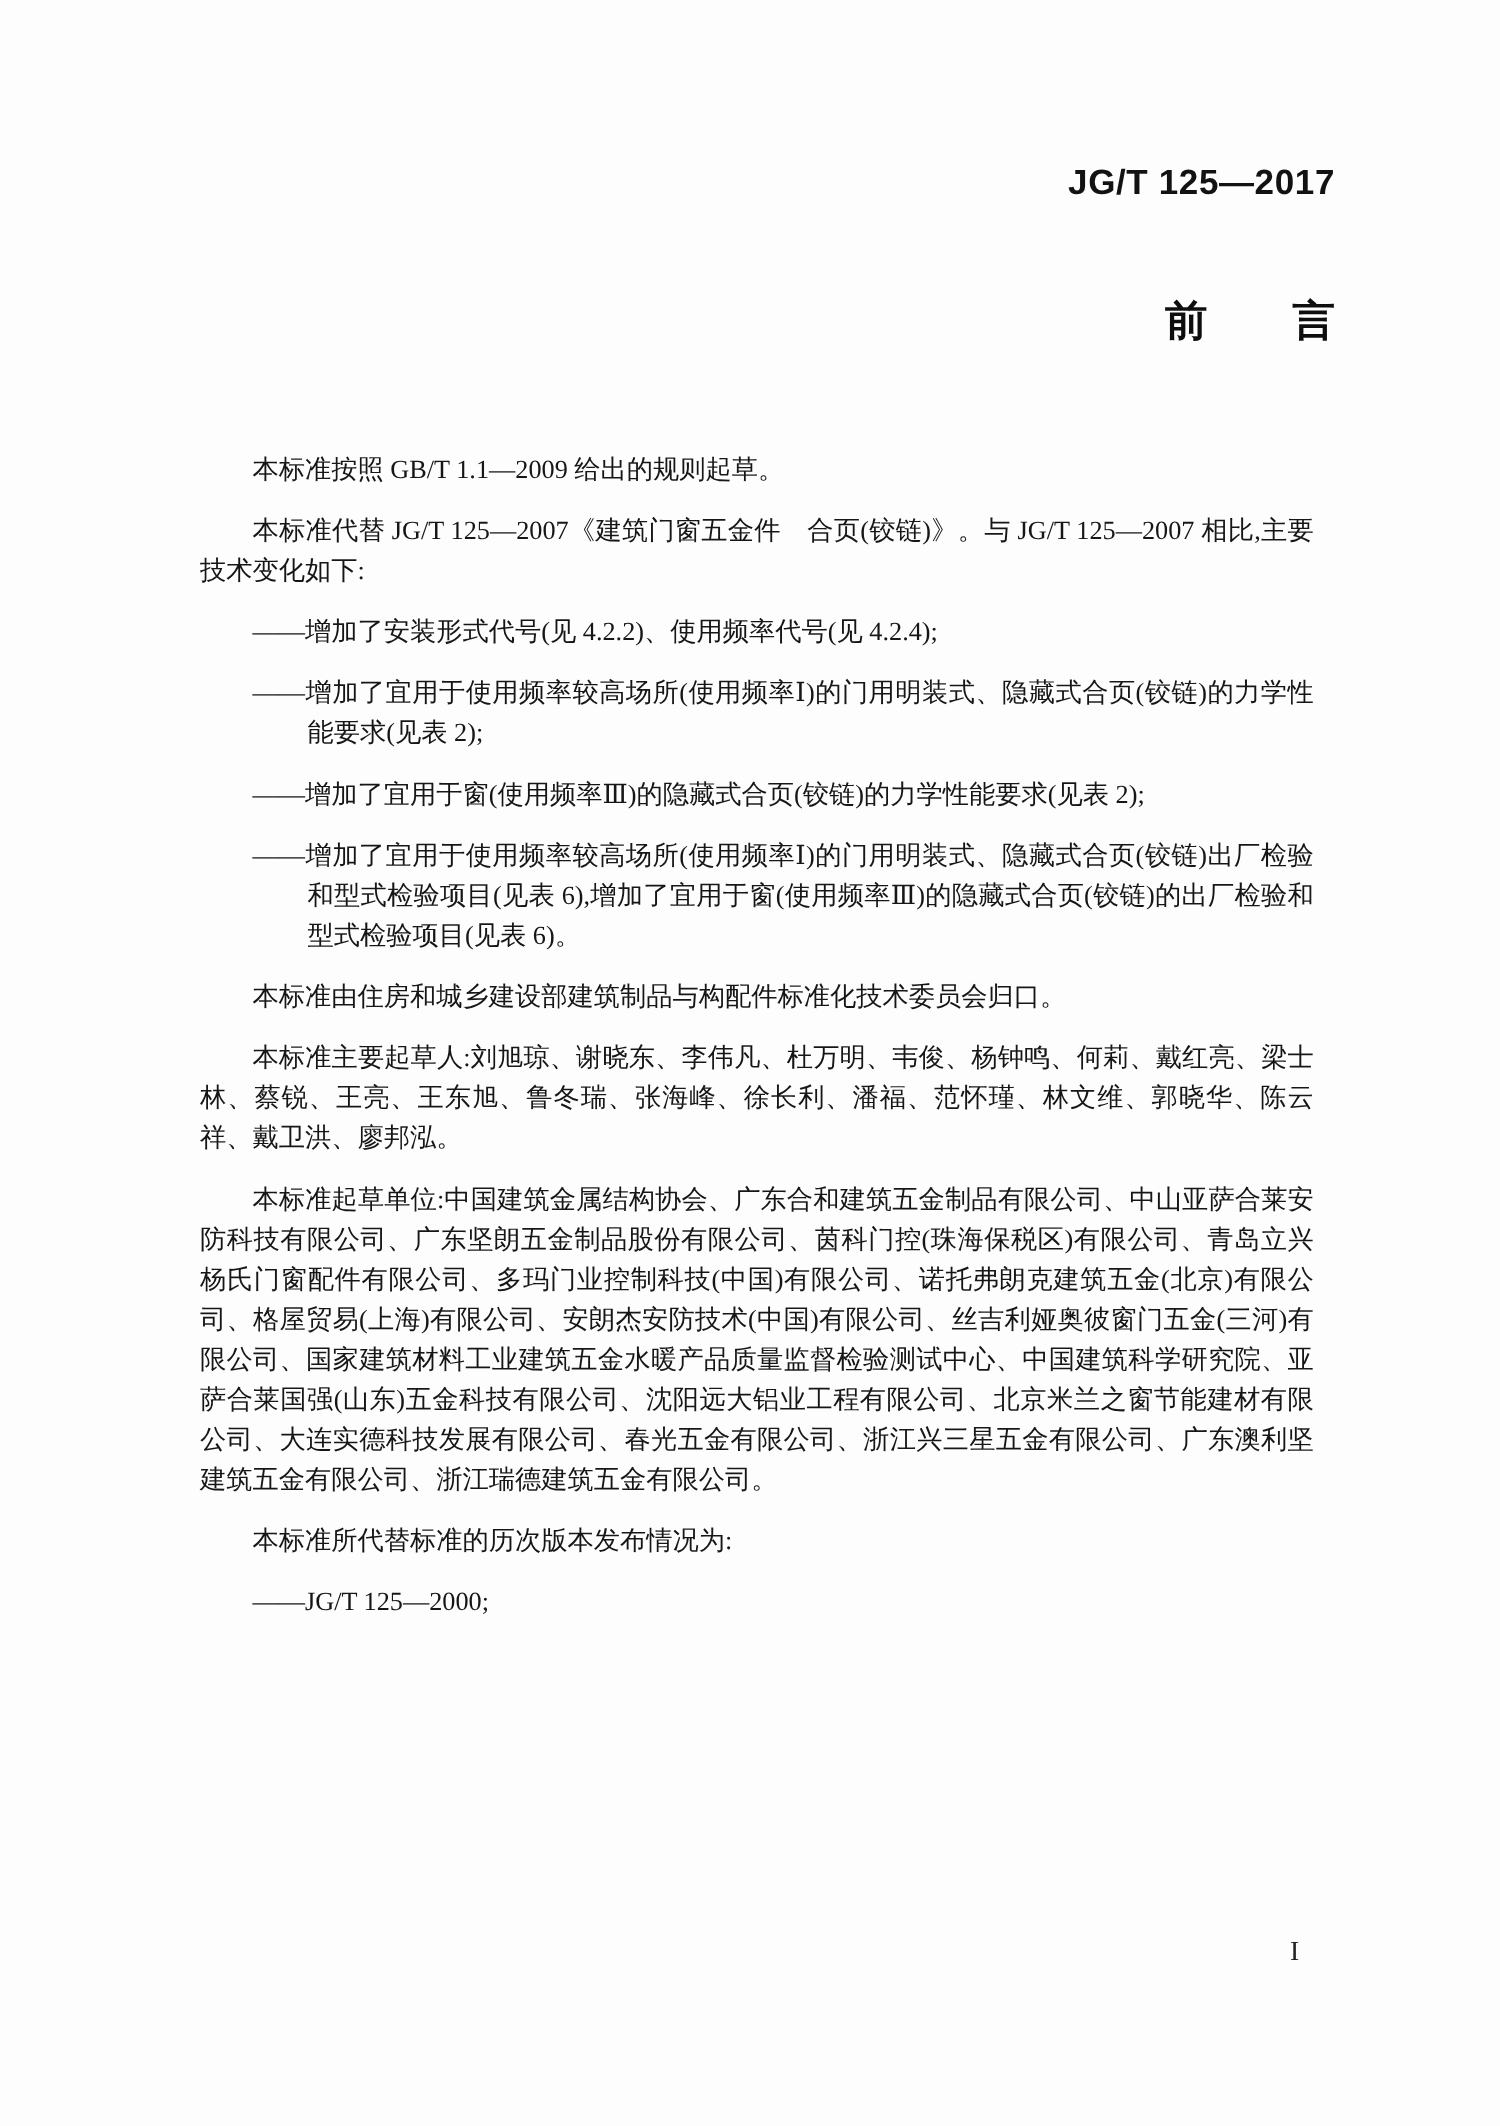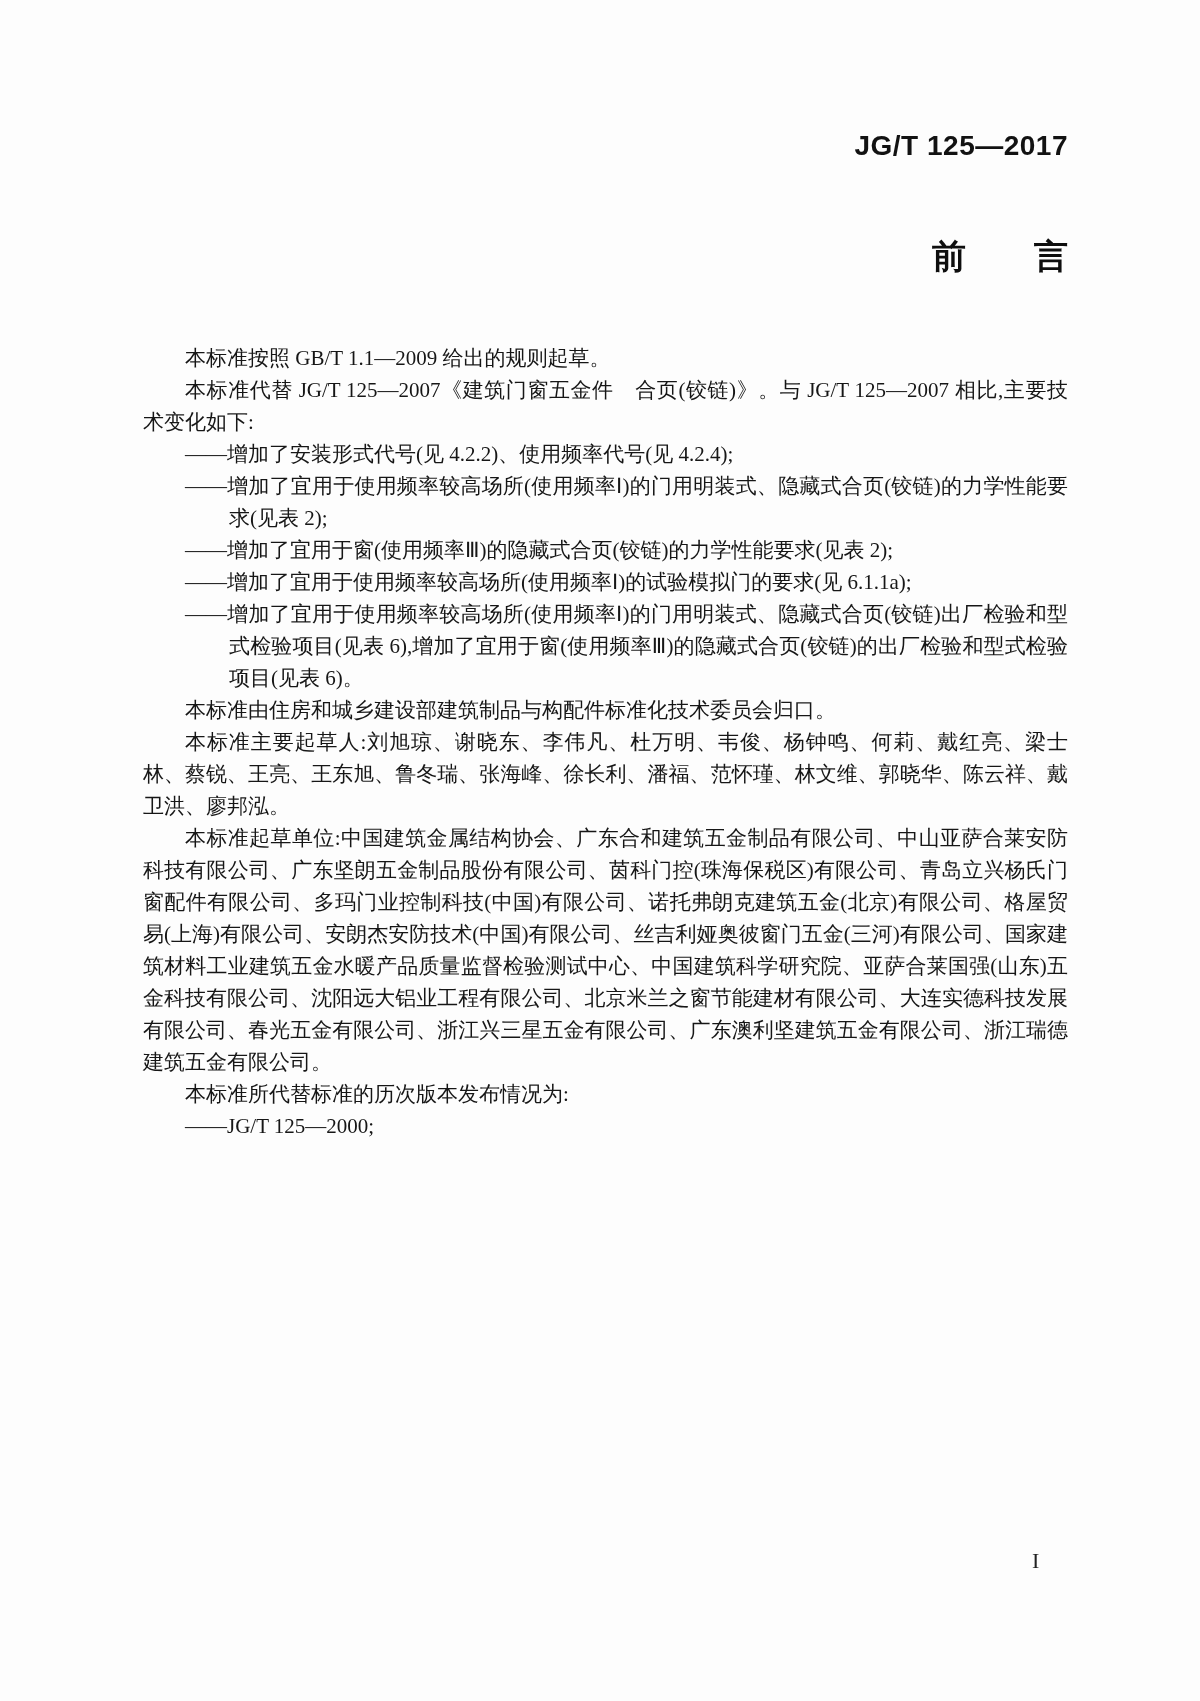--- a/index.html
+++ b/index.html
@@ -44,29 +44,28 @@
     top: 342px;
     left: 143px;
     width: 925px;
     font-family: "Liberation Serif", "DejaVu Serif", serif;
     font-size: 21px;
     line-height: 32px;
     text-align: justify;
     color: #161616;
   }
   .content p {
-    margin: 0;
+    margin: 17px;
   }
   .content p.para {
     text-indent: 42px;
   }
   .content p.item {
     padding-left: 86px;
     text-indent: -44px;
-    font-family: Liberation Serif, serif;
   }
   .page-number {
     position: absolute;
     top: 1548px;
     left: 1032px;
     font-family: "Liberation Serif", "DejaVu Serif", serif;
     font-size: 22px;
     color: #222222;
   }
 </style>
@@ -77,21 +76,20 @@
   <div class="page-header">JG/T 125—2017</div>
 
   <h1 class="doc-title">前　　言</h1>
 
   <div class="content" id="content">
       <p class="para">本标准按照 GB/T 1.1—2009 给出的规则起草。</p>
       <p class="para">本标准代替 JG/T 125—2007《建筑门窗五金件　合页(铰链)》。与 JG/T 125—2007 相比,主要技术变化如下:</p>
       <p class="item">——增加了安装形式代号(见 4.2.2)、使用频率代号(见 4.2.4);</p>
       <p class="item">——增加了宜用于使用频率较高场所(使用频率Ⅰ)的门用明装式、隐藏式合页(铰链)的力学性能要求(见表 2);</p>
       <p class="item">——增加了宜用于窗(使用频率Ⅲ)的隐藏式合页(铰链)的力学性能要求(见表 2);</p>
-      <p class="item">——增加了宜用于使用频率较高场所(使用频率Ⅰ)的试验模拟门的要求(见 6.1.1a);</p>
       <p class="item">——增加了宜用于使用频率较高场所(使用频率Ⅰ)的门用明装式、隐藏式合页(铰链)出厂检验和型式检验项目(见表 6),增加了宜用于窗(使用频率Ⅲ)的隐藏式合页(铰链)的出厂检验和型式检验项目(见表 6)。</p>
       <p class="para">本标准由住房和城乡建设部建筑制品与构配件标准化技术委员会归口。</p>
       <p class="para">本标准主要起草人:刘旭琼、谢晓东、李伟凡、杜万明、韦俊、杨钟鸣、何莉、戴红亮、梁士林、蔡锐、王亮、王东旭、鲁冬瑞、张海峰、徐长利、潘福、范怀瑾、林文维、郭晓华、陈云祥、戴卫洪、廖邦泓。</p>
       <p class="para">本标准起草单位:中国建筑金属结构协会、广东合和建筑五金制品有限公司、中山亚萨合莱安防科技有限公司、广东坚朗五金制品股份有限公司、茵科门控(珠海保税区)有限公司、青岛立兴杨氏门窗配件有限公司、多玛门业控制科技(中国)有限公司、诺托弗朗克建筑五金(北京)有限公司、格屋贸易(上海)有限公司、安朗杰安防技术(中国)有限公司、丝吉利娅奥彼窗门五金(三河)有限公司、国家建筑材料工业建筑五金水暖产品质量监督检验测试中心、中国建筑科学研究院、亚萨合莱国强(山东)五金科技有限公司、沈阳远大铝业工程有限公司、北京米兰之窗节能建材有限公司、大连实德科技发展有限公司、春光五金有限公司、浙江兴三星五金有限公司、广东澳利坚建筑五金有限公司、浙江瑞德建筑五金有限公司。</p>
       <p class="para">本标准所代替标准的历次版本发布情况为:</p>
       <p class="item">——JG/T 125—2000;</p>
     </div>
 
   <div class="page-number">I</div>
 </div>

